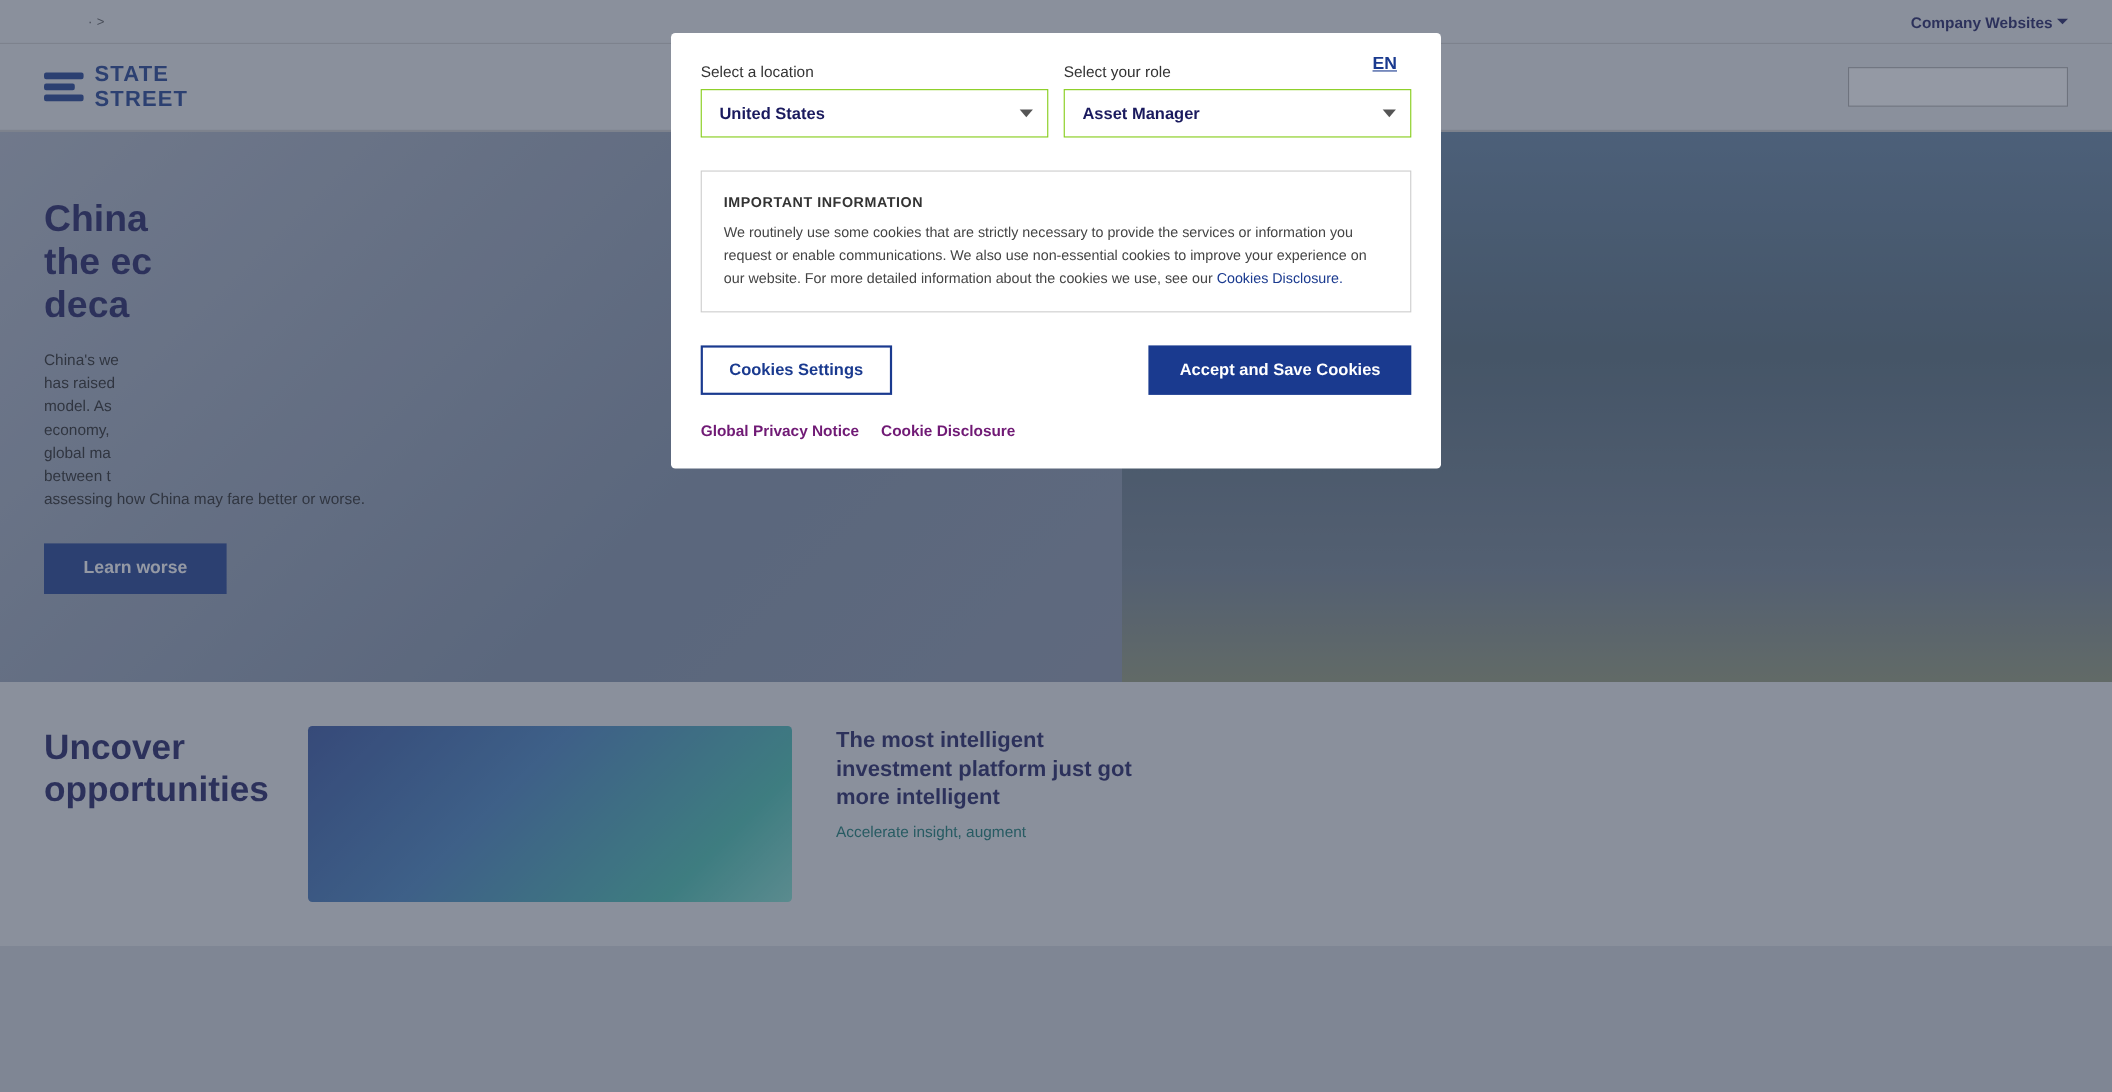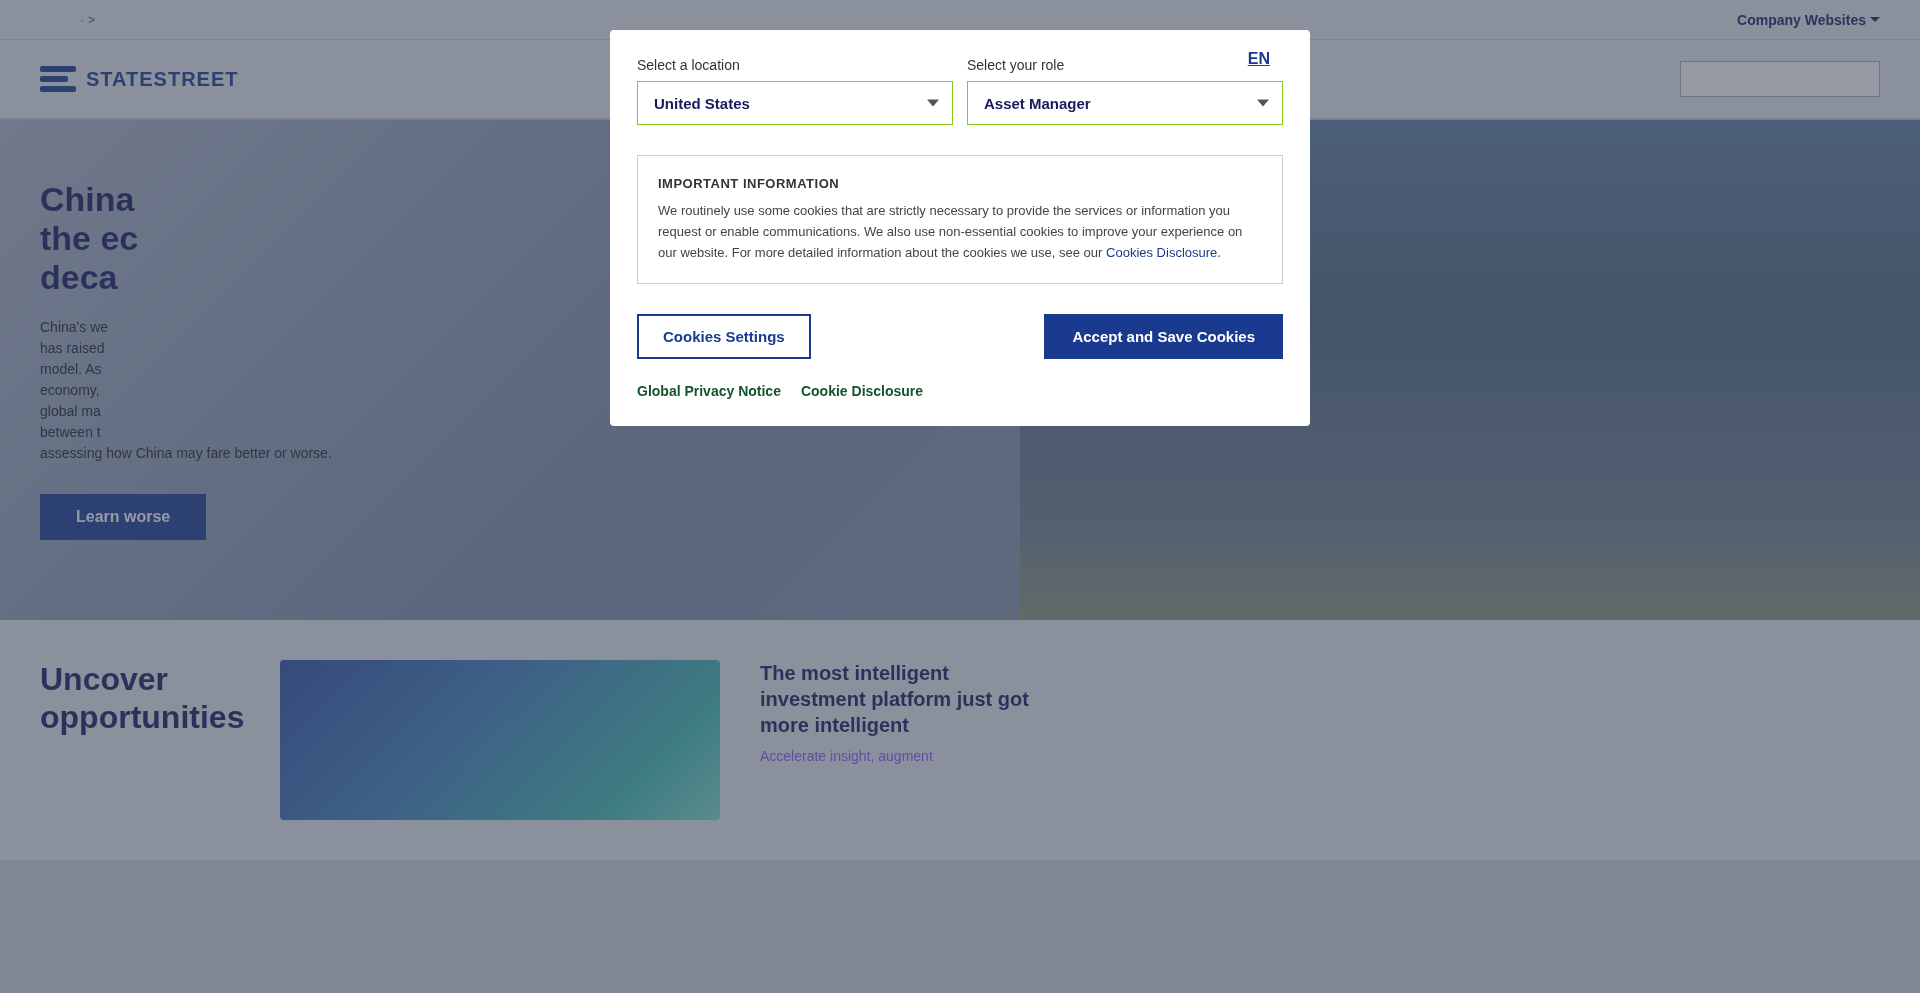--- a/index.html
+++ b/index.html
@@ -80,21 +80,21 @@
       display: block;
       height: 6px;
       background: #1a3a8f;
       border-radius: 2px;
     }
     .logo-icon span:nth-child(1) { width: 36px; }
     .logo-icon span:nth-child(2) { width: 28px; }
     .logo-icon span:nth-child(3) { width: 36px; }
     .logo-text {
       display: flex;
-      flex-direction: row;
+      flex-direction: column;
       line-height: 1.1;
     }
     .logo-text .state { font-size: 20px; font-weight: 900; color: #1a3a8f; letter-spacing: 1px; }
     .logo-text .street { font-size: 20px; font-weight: 900; color: #1a3a8f; letter-spacing: 1px; }
     .search-box {
       margin-left: auto;
       width: 200px;
       height: 36px;
       border: 1px solid #aaa;
       background: white;
@@ -184,21 +184,21 @@
     }
     .card-text h3 {
       font-size: 20px;
       font-weight: 800;
       color: #1a1a5e;
       margin-bottom: 10px;
       line-height: 1.3;
     }
     .card-text p {
       font-size: 14px;
-      color: #8b5cf6;
+      color: #0f766e;
     }
 
     
     .overlay {
       position: fixed;
       top: 0; left: 0;
       width: 1920px;
       height: 993px;
       background: rgba(60,70,90,0.55);
       z-index: 100;
@@ -325,21 +325,21 @@
       cursor: pointer;
     }
 
     
     .modal-footer-links {
       display: flex;
       gap: 20px;
     }
     .modal-footer-links a {
       font-size: 14px;
-      color: #14532d;
+      color: #701a75;
       font-weight: 600;
       text-decoration: none;
     }
   </style>
 </head>
 <body>
 
 <div class="page-bg">
 
   <div class="top-nav">

